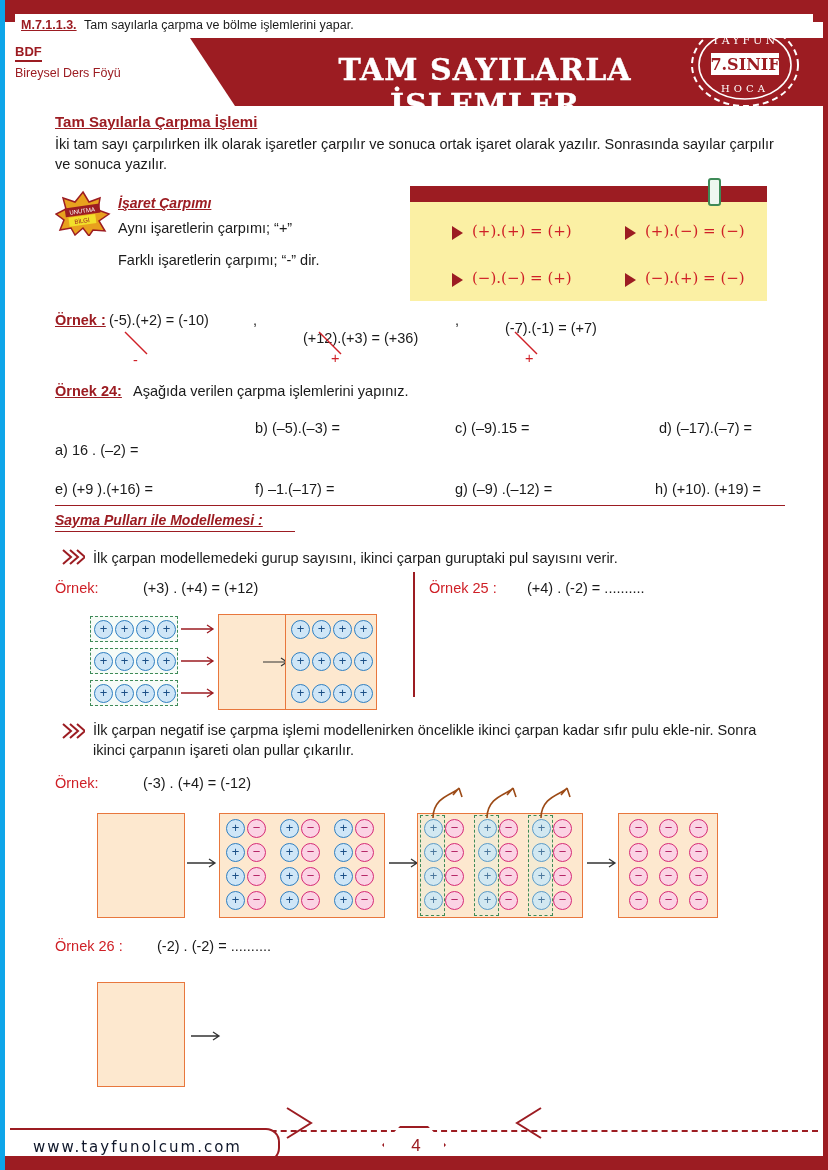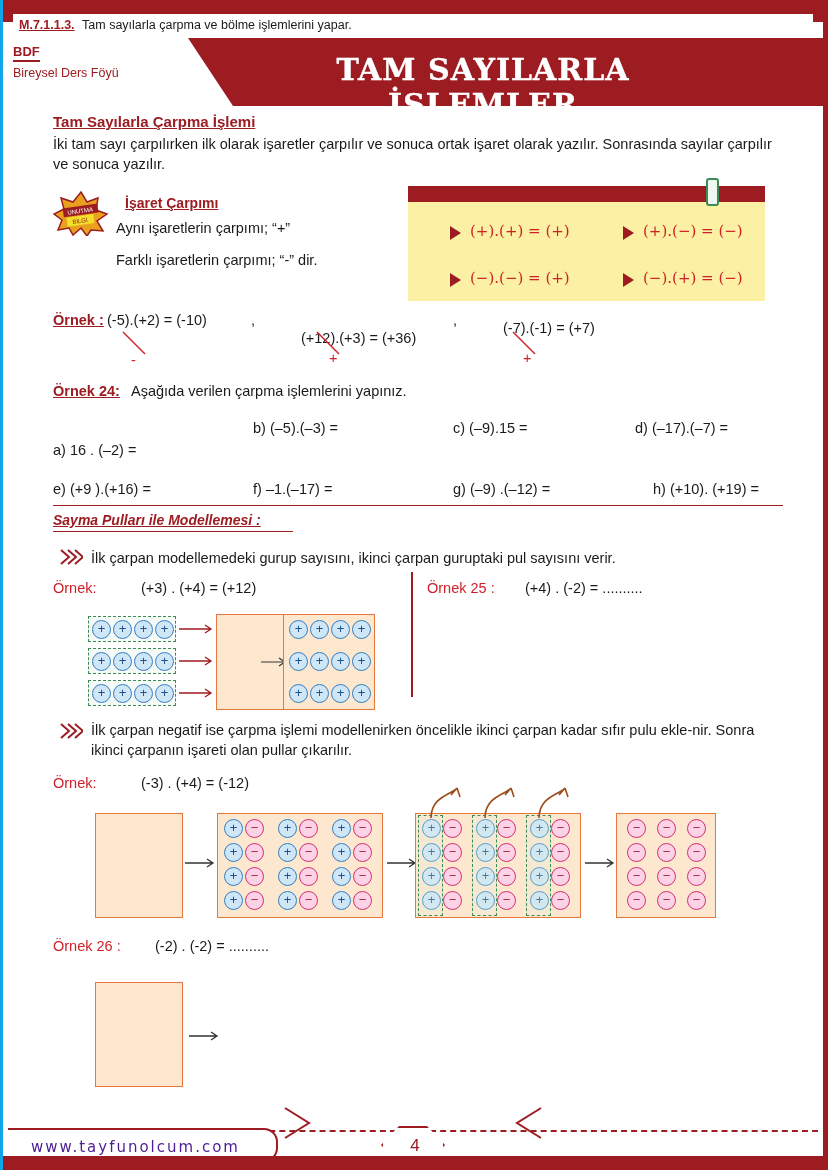--- a/index.html
+++ b/index.html
@@ -8,21 +8,21 @@
     width: 828px; height: 1170px;
     font-family: "Liberation Sans", sans-serif;
     background: #ffffff;
     position: relative;
     overflow: hidden;
     color: #1a1a1a;
   }
   .page {
     position: relative;
     width: 828px; height: 1170px;
-    border-left: 3px solid #0ea5e9;
+    border-left: 5px solid #0ea5e9;
     border-right: 5px solid #9c1c22;
     background: #fff;
   }
   
   .top-band {
     position: absolute; top:0; left:0; right:0; height: 22px;
     background: #9c1c22;
   }
   .objective {
     position: absolute; top: 14px; left: 10px; right: 10px;
@@ -134,21 +134,21 @@
     position:absolute; border: 1.5px dashed #3e8a57; background: rgba(220,240,225,0.25);
   }
   .arrow-svg { position:absolute; }
   
   .footer-line {
     position:absolute; left: 5px; right: 5px; bottom: 38px;
     border-top: 2px dashed #9c1c22;
   }
   .footer-site {
     position:absolute; left: 28px; bottom: 14px;
-    color:#4c1d95; font-size: 15px; letter-spacing: 2px;
+    color:#0f172a; font-size: 15px; letter-spacing: 2px;
     font-family: "DejaVu Sans", sans-serif;
   }
   .site-tab {
     position:absolute; left: 5px; bottom: 8px; width: 270px; height: 34px;
     border: 2px solid #9c1c22; border-left: none;
     border-radius: 0 14px 14px 0;
     background: #fff;
   }
   .pagenum-wrap {
     position:absolute; left: 50%; transform: translateX(-50%); bottom: 6px;
@@ -183,35 +183,45 @@
     <span style="margin-left:4px;">Tam sayılarla çarpma ve bölme işlemlerini yapar.</span>
   </div>
 
   <div class="title-band"></div>
   <div class="bdf-tab">
     <div class="bdf">BDF</div>
     <div class="sub">Bireysel Ders Föyü</div>
   </div>
   <div class="main-title">TAM SAYILARLA İŞLEMLER</div>
 
+  <div class="stamp">
+    <svg width="112" height="86" viewBox="0 0 112 86">
+      <ellipse cx="56" cy="43" rx="53" ry="41" fill="none" stroke="#fff" stroke-width="2" stroke-dasharray="6 4"></ellipse>
+      <ellipse cx="56" cy="43" rx="46" ry="34" fill="none" stroke="#fff" stroke-width="1.6"></ellipse>
+      <text x="56" y="22" text-anchor="middle" fill="#fff" font-size="11" font-family="DejaVu Serif, serif" letter-spacing="3">TAYFUN</text>
+      <rect x="22" y="31" width="68" height="22" fill="#fff"></rect>
+      <text x="56" y="48" text-anchor="middle" fill="#9c1c22" font-size="16" font-family="DejaVu Serif, serif" font-weight="bold">7.SINIF</text>
+      <text x="56" y="70" text-anchor="middle" fill="#fff" font-size="10" font-family="DejaVu Serif, serif" letter-spacing="4">HOCA</text>
+    </svg>
+  </div>
 
   <div class="sec-title" style="left:50px; top:113px;">Tam Sayılarla Çarpma İşlemi</div>
   <div class="para" style="left:50px; top:134px; width:730px;">İki tam sayı çarpılırken ilk olarak işaretler çarpılır ve sonuca ortak işaret olarak yazılır. Sonrasında sayılar çarpılır ve sonuca yazılır.</div>
 
   <div class="noteicon">
     <svg width="56" height="46" viewBox="0 0 56 46">
       <polygon points="28,2 34,12 45,8 43,20 54,24 44,31 50,41 38,40 34,46 28,38 20,45 16,38 5,40 9,30 1,24 11,19 8,8 20,12" fill="#e8a11e" stroke="#9c1c22" stroke-width="1.5"></polygon>
       <rect x="10" y="16" width="35" height="9" fill="#9c1c22" transform="rotate(-8 27 20)"></rect>
       <text x="27" y="23" text-anchor="middle" fill="#fff" font-size="6" transform="rotate(-8 27 20)">UNUTMA</text>
       <rect x="14" y="26" width="27" height="9" fill="#f2e02a" transform="rotate(-8 27 31)"></rect>
       <text x="27" y="33" text-anchor="middle" fill="#9c1c22" font-size="6" transform="rotate(-8 27 31)">BİLGİ</text>
     </svg>
   </div>
 
-  <div class="sec-title" style="left:122px; top:195px; font-size:14px; ">İşaret Çarpımı</div>
+  <div class="sec-title" style="left:113px; top:195px; font-size:14px; font-style:italic;">İşaret Çarpımı</div>
   <div class="para" style="left:113px; top:218px;">Aynı işaretlerin çarpımı; “+”</div>
   <div class="para" style="left:113px; top:250px;">Farklı işaretlerin çarpımı; “-” dir.</div>
 
   <div class="signbox">
     <div class="shadow"></div>
     <div class="bar"></div>
     <div class="body"></div>
     <div class="clip"></div>
     <div class="tri" style="left:42px; top:40px;"></div>
     <div class="sitem" style="left:62px; top:36px;">(+).(+) = (+)</div>
@@ -242,21 +252,21 @@
     <line x1="2" y1="2" x2="24" y2="24" stroke="#cf2027" stroke-width="1.5"></line>
   </svg>
   <div class="para red" style="left:520px; top:348px;">+</div>
 
   <div class="para darkred ul" style="left:50px; top:381px; font-weight:bold;">Örnek 24:</div>
   <div class="para" style="left:128px; top:381px;">Aşağıda verilen çarpma işlemlerini yapınız.</div>
 
   <div class="para" style="left:50px; top:440px;">a) 16 . (–2) =</div>
   <div class="para" style="left:250px; top:418px;">b) (–5).(–3) =</div>
   <div class="para" style="left:450px; top:418px;">c) (–9).15 =</div>
-  <div class="para" style="left:632px; top:418px;text-align:right;">d) (–17).(–7) =</div>
+  <div class="para" style="left:654px; top:418px;text-align:right;">d) (–17).(–7) =</div>
 
   <div class="para" style="left:50px; top:479px;">e) (+9 ).(+16) =</div>
   <div class="para" style="left:250px; top:479px;">f) –1.(–17) =</div>
   <div class="para" style="left:450px; top:479px;">g) (–9) .(–12) =</div>
   <div class="para" style="left:650px; top:479px;">h) (+10). (+19) =</div>
 
   <div class="hr-red" style="left:50px; top:505px; width:730px;"></div>
 
   <div class="sec-title" style="left:50px; top:512px; font-size:14px; font-style:italic;">Sayma Pulları ile Modellemesi :</div>
   <div class="hr-red" style="left:50px; top:531px; width:240px;"></div>

